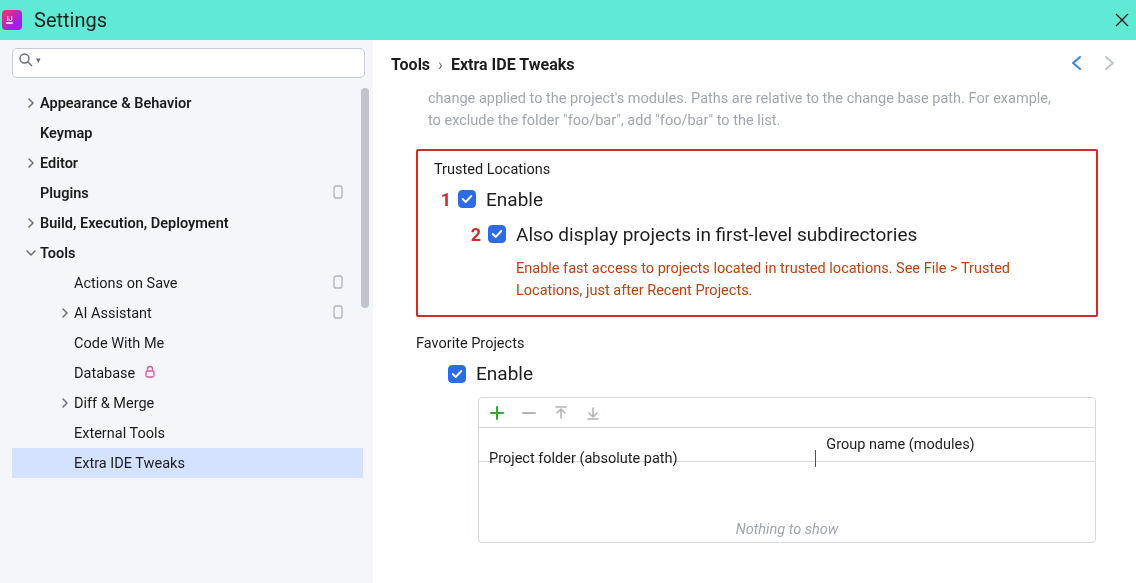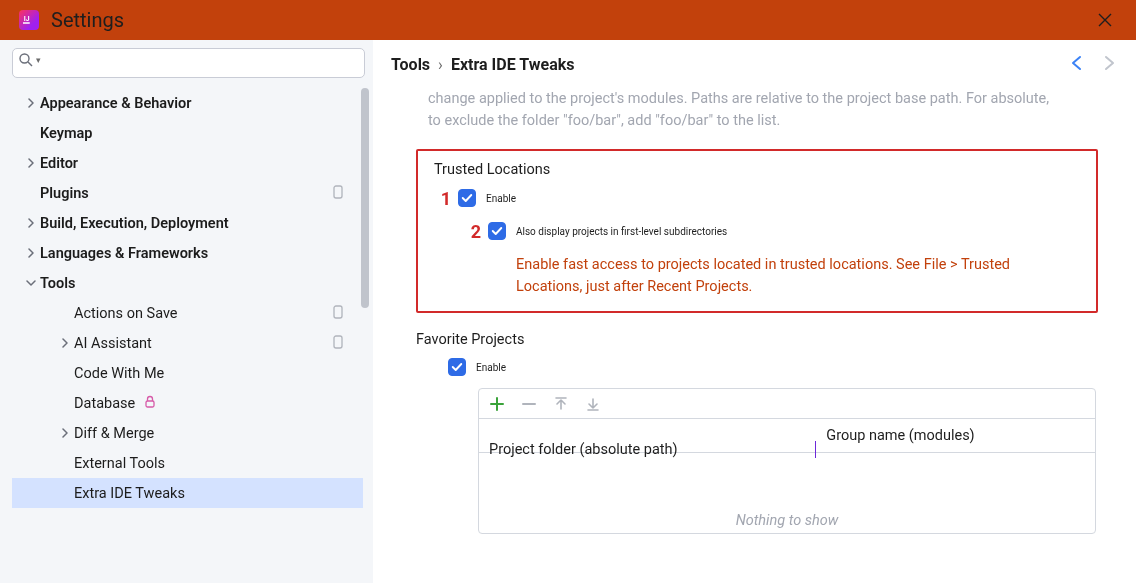--- a/index.html
+++ b/index.html
@@ -1,20 +1,20 @@
 <!DOCTYPE html>
 <html><head>
   <meta charset="utf-8">
   <style>
     * { box-sizing: border-box; margin: 0; padding: 0; }
     html, body { width: 1136px; height: 583px; overflow: hidden; font-family: -apple-system, BlinkMacSystemFont, "Segoe UI", Roboto, "Helvetica Neue", Arial, sans-serif; font-size: 14px; color: #1e1e1e; background: #f4f6f9; }
 
     .window { width: 100%; height: 100%; display: flex; flex-direction: column; }
 
-    .titlebar { height: 40px; display: flex; align-items: center; padding: 0 19px; background: #c2410c; }
+    .titlebar { height: 40px; display: flex; align-items: center; padding: 0 2px; background: #5eead4; }
     .titlebar .app-icon { width: 20px; height: 20px; border-radius: 4px; background: linear-gradient(135deg, #fe315d 0%, #a020f0 70%); display: flex; align-items: center; justify-content: center; margin-right: 12px; }
     .titlebar .title { font-size: 20px; font-weight: 400; }
     .titlebar .spacer { flex: 1; }
     .close-btn { width: 24px; height: 24px; display: flex; align-items: center; justify-content: center; cursor: pointer; }
 
     .content-area { flex: 1; display: flex; overflow: hidden; }
 
     .sidebar { width: 373px; display: flex; flex-direction: column; padding: 8px 0 0 12px; background: #f4f6f9; }
     .search-wrap { padding: 0 8px 10px 0; }
     .search-box { position: relative; }
@@ -51,21 +51,21 @@
     .desc-fragment { color: #a2a6b0; font-size: 14.5px; line-height: 1.55; margin-bottom: 16px; padding-left: 0; padding-right: 40px; }
 
     .section-box-highlight { border: 2px solid #d22a2a; border-radius: 2px; padding: 10px 16px 14px 16px; margin: 0 0 18px -12px; margin-right: 6px; }
     .section-title { font-size: 14.5px; color: #1e1e1e; margin-bottom: 10px; font-weight: 400; }
 
     .option-row { display: flex; align-items: center; margin: 6px 0 12px 0; }
     .option-row.indent { margin-left: 30px; }
     .ann-num { color: #d22a2a; font-weight: 700; font-size: 18px; width: 24px; text-align: center; }
     .chk { width: 18px; height: 18px; border-radius: 4px; display: inline-flex; align-items: center; justify-content: center; margin-right: 10px; background: #2e6be6; border: 1px solid #2e6be6; flex-shrink: 0; }
     .chk svg { width: 12px; height: 12px; color: #fff; }
-    .opt-label { font-size: 10px; }
+    .opt-label { font-size: 19px; }
 
     .hint { color: #c2410c; font-size: 14.5px; line-height: 1.5; margin-left: 82px; margin-top: 2px; padding-right: 30px; }
 
     .fav-section { margin-top: 4px; }
     .fav-section .option-row { margin-left: 20px; }
 
     .table-wrap { margin-left: 50px; margin-right: 8px; margin-top: 8px; border: 1px solid #d4d8df; border-radius: 4px; background: #fff; }
     .table-toolbar { height: 30px; display: flex; align-items: center; gap: 16px; padding: 0 10px; border-bottom: 1px solid #d4d8df; }
     .tt-btn { width: 16px; height: 16px; display: inline-flex; align-items: center; justify-content: center; }
     .table-head { display: flex; height: 34px; align-items: center; border-bottom: 1px solid #d4d8df; }
@@ -142,28 +142,20 @@
               <span class="chev">
                 <svg viewBox="0 0 10 10">
                   <path d="M3 1 L7 5 L3 9" fill="none" stroke="currentColor" stroke-width="1.5" stroke-linecap="round" stroke-linejoin="round"></path>
                 </svg>
               </span>
               <span class="lbl">Build, Execution, Deployment</span>
             </li>
             <li>
               <span class="chev">
                 <svg viewBox="0 0 10 10">
-                  <path d="M3 1 L7 5 L3 9" fill="none" stroke="currentColor" stroke-width="1.5" stroke-linecap="round" stroke-linejoin="round"></path>
-                </svg>
-              </span>
-              <span class="lbl">Languages &amp; Frameworks</span>
-            </li>
-            <li>
-              <span class="chev">
-                <svg viewBox="0 0 10 10">
                   <path d="M1 3 L5 7 L9 3" fill="none" stroke="currentColor" stroke-width="1.5" stroke-linecap="round" stroke-linejoin="round"></path>
                 </svg>
               </span>
               <span class="lbl">Tools</span>
             </li>
             <li class="indent1 child">
               <span class="no-chev"></span>
               <span class="lbl" style="font-weight: 400;">Actions on Save</span>
               <span class="badge"><svg viewBox="0 0 14 14" width="14" height="14">
                   <rect x="3" y="1" width="8" height="12" rx="2" fill="none" stroke="#b0b4bc" stroke-width="1.3"></rect>
@@ -226,21 +218,21 @@
           <span><svg viewBox="0 0 18 18">
                 <path d="M12 3 L5 9 L12 15" fill="none" stroke="#3b82f6" stroke-width="2" stroke-linecap="round" stroke-linejoin="round"></path>
               </svg></span>
           <span><svg viewBox="0 0 18 18">
                 <path d="M6 3 L13 9 L6 15" fill="none" stroke="#c1c5cd" stroke-width="2" stroke-linecap="round" stroke-linejoin="round"></path>
               </svg></span>
         </div>
       </div>
 
       <div class="main-body">
-        <div class="desc-fragment">change applied to the project's modules. Paths are relative to the project base path. For absolute, to exclude the folder "foo/bar", add "foo/bar" to the list.</div>
+        <div class="desc-fragment">change applied to the project's modules. Paths are relative to the change base path. For example, to exclude the folder "foo/bar", add "foo/bar" to the list.</div>
 
         <div class="section-box-highlight">
           <div class="section-title">Trusted Locations</div>
 
           <div class="option-row">
             <span class="ann-num">1</span>
             <span class="chk">
               <svg viewBox="0 0 14 14">
                   <path d="M2 7 L5.5 10.5 L12 3.5" fill="none" stroke="#fff" stroke-width="2.2" stroke-linecap="round" stroke-linejoin="round"></path>
                 </svg>

